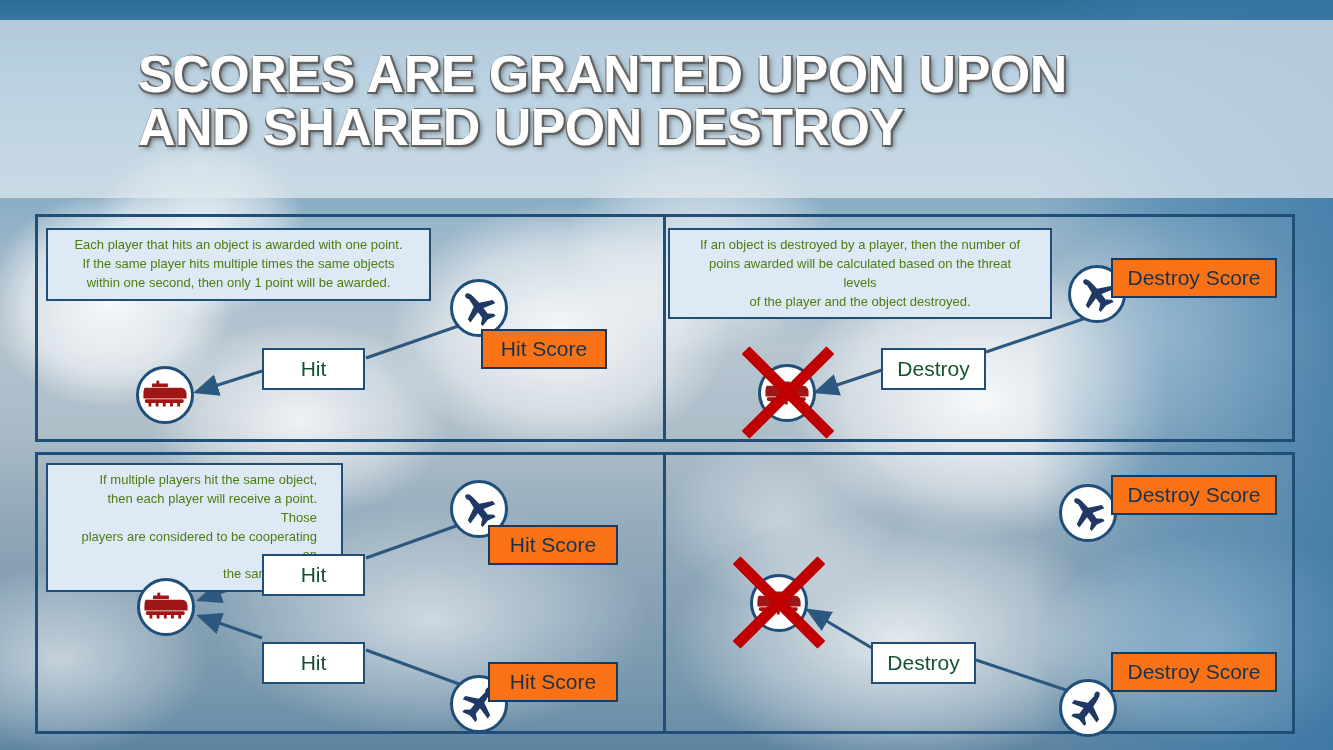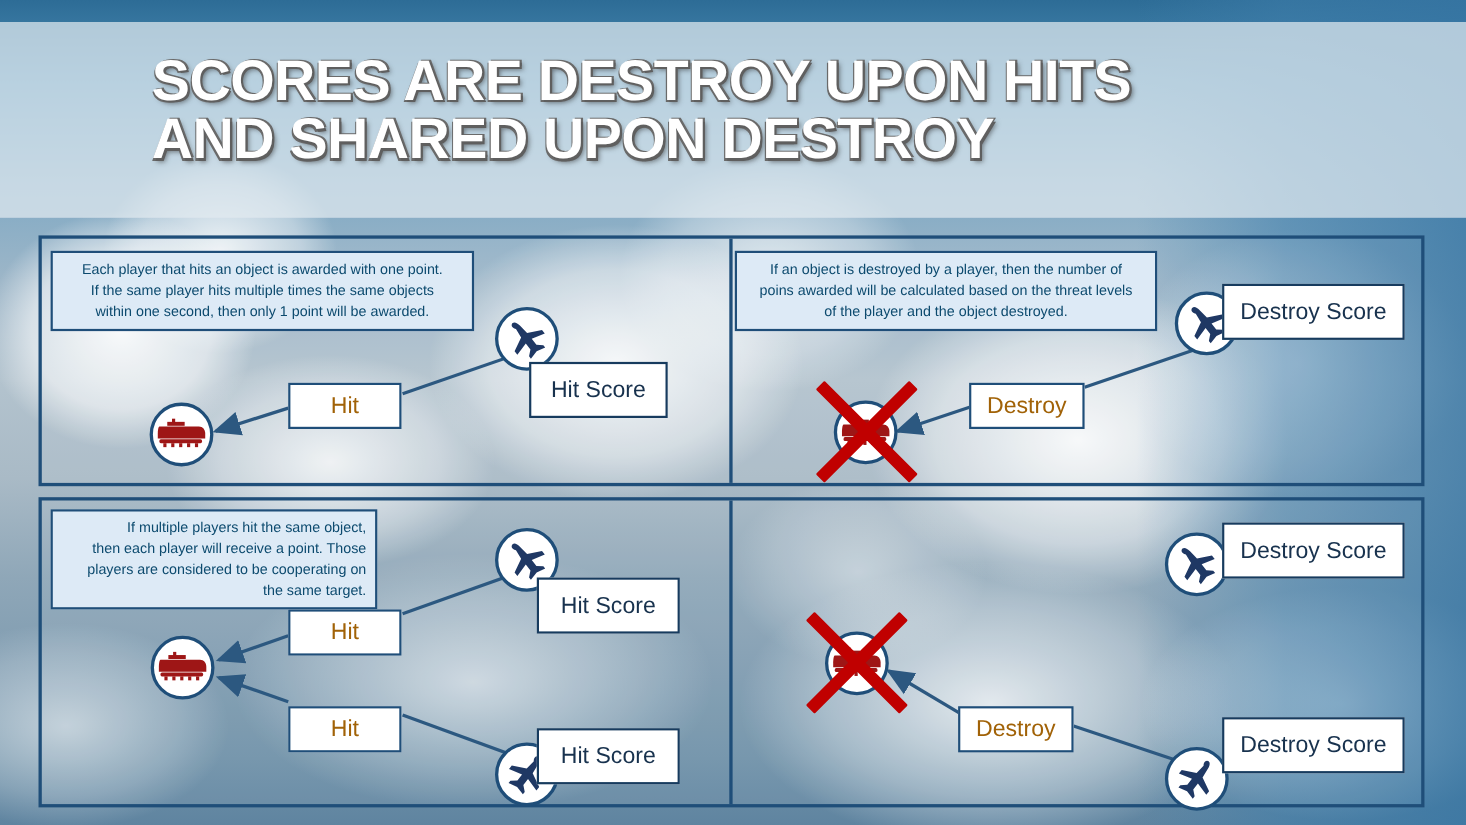--- a/index.html
+++ b/index.html
@@ -78,25 +78,25 @@
 
   .vdiv {
     position:absolute; top:0; bottom:0; width:3px; background:#1f4e79;
   }
 
   
   .note {
     position:absolute;
     background:#ddeaf6;
     border:2px solid #1f4e79;
-    color:#0c4a6e;
+    color:#4d7c0f;
     font-size:13px;
     line-height:1.45;
     text-align:center;
-    padding:6px 8px;
+    padding:6px 24px;
     white-space:pre-line;
   }
 
   
   .circle {
     position:absolute; width:58px; height:58px; border-radius:50%;
     background:#ffffff; border:3px solid #1f4e79;
     display:flex; align-items:center; justify-content:center;
     overflow:hidden;
   }
@@ -109,51 +109,51 @@
     background:#c00000; border-radius:1px;
   }
   .cross span.a { transform:rotate(45deg); }
   .cross span.b { transform:rotate(-45deg); }
 
   
   .action {
     position:absolute;
     background:#ffffff;
     border:2px solid #1f4e79;
-    color:#a16207;
+    color:#14532d;
     font-size:21px;
     display:flex; align-items:center; justify-content:center;
     height:42px;
   }
 
   
   .score {
     position:absolute;
-    background:#ffffff;
+    background:#f97316;
     border:2px solid #173b5e;
     color:#18324e;
     font-size:21px;
     display:flex; align-items:center; justify-content:center;
-    height:51px;
+    height:40px;
   }
 
   
   .lines { position:absolute; inset:0; pointer-events:none; }
 </style>
 </head>
 <body>
 
 <div id="slide">
 
   <div class="sky"></div>
   <div class="clouds"></div>
   <div class="sky-right"></div>
 
   <div class="title-band"></div>
-  <div class="title">SCORES ARE DESTROY UPON HITS
+  <div class="title">SCORES ARE GRANTED UPON UPON
 AND SHARED UPON DESTROY</div>
 
   <svg class="lines" width="1333" height="750">
     <defs>
       <marker id="arw" markerWidth="9" markerHeight="9" refX="7.5" refY="4.5" orient="auto">
         <path d="M0,0.8 L8.5,4.5 L0,8.2 z" fill="#1f4e79"></path>
       </marker>
     </defs>
 
     <line x1="470" y1="322" x2="366" y2="358" stroke="#1f4e79" stroke-width="3"></line>

